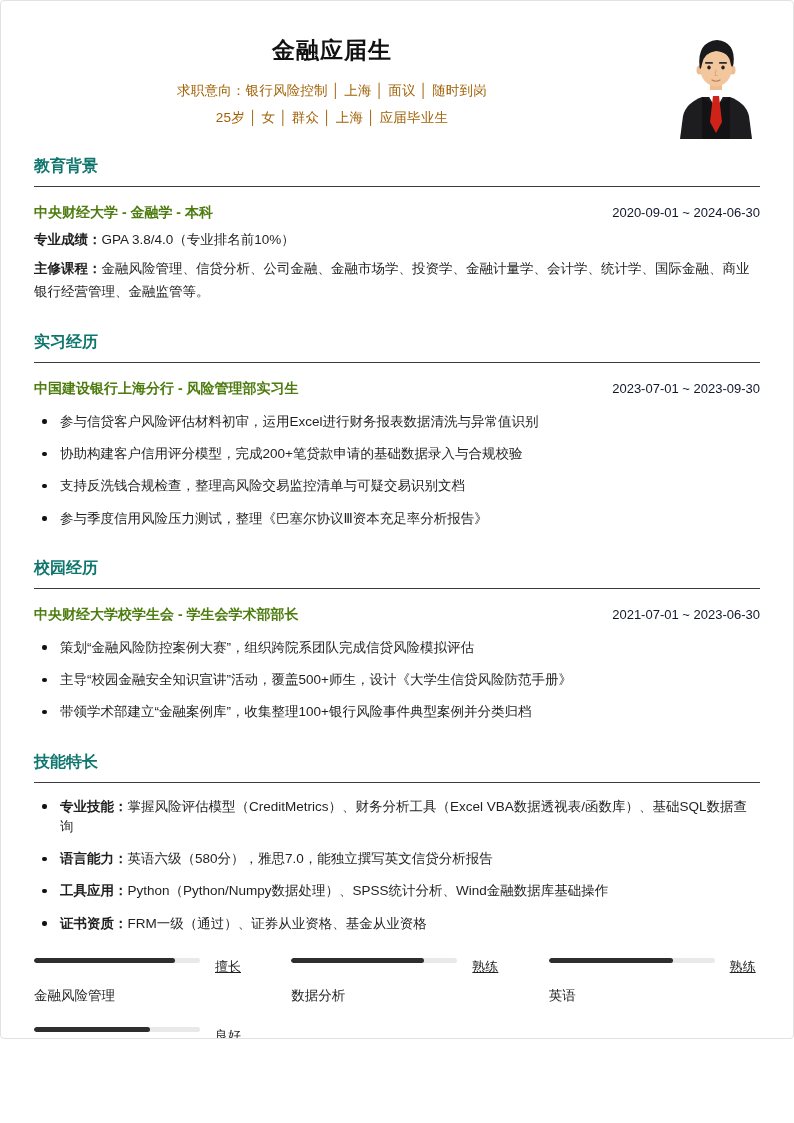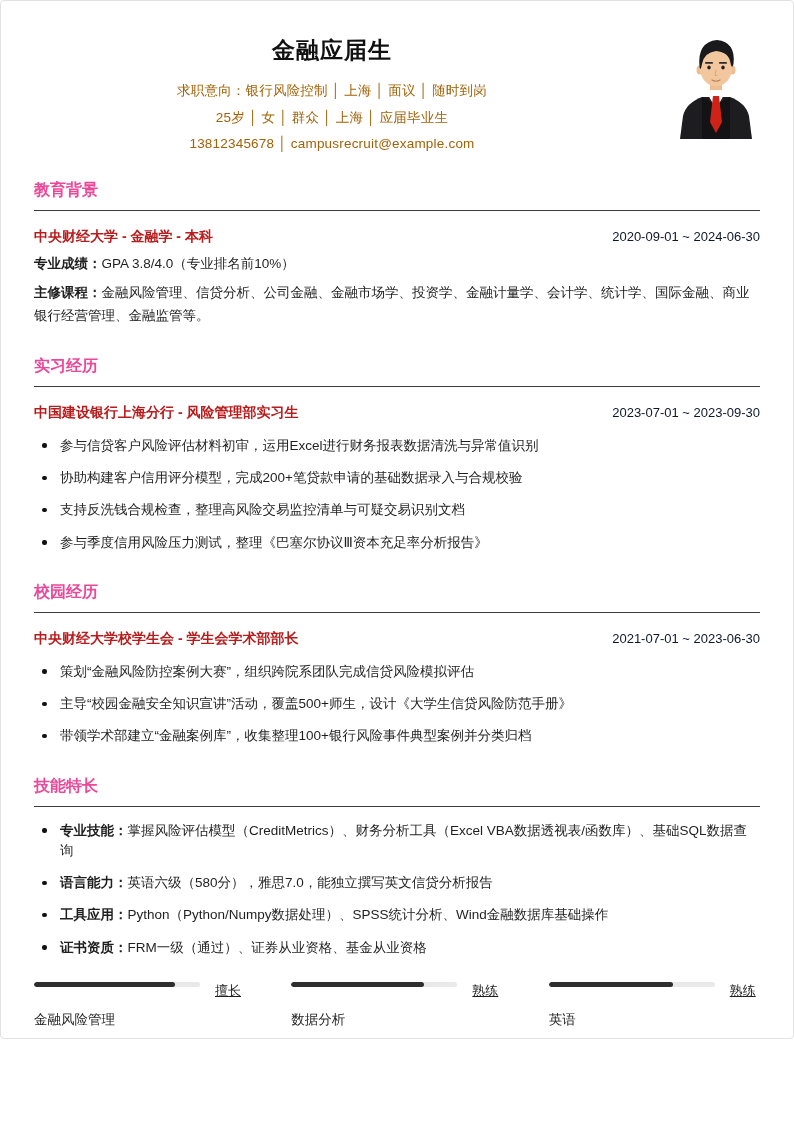--- a/index.html
+++ b/index.html
@@ -32,28 +32,28 @@
     height: 110px;
     background: #ffffff;
     overflow: hidden;
   }
 
   
   .section { margin-top: 29px; }
   .sec-title {
     font-size: 16px;
     font-weight: 700;
-    color: #ec4899;
+    color: #0f766e;
     margin: 0;
     padding-bottom: 9px;
     border-bottom: 1px solid #3c3c3c;
   }
 
   .entry-head { display: flex; justify-content: space-between; align-items: baseline; margin: 17px 0 6px; }
-  .entry-title { font-size: 14px; font-weight: 700; color: #b91c1c; }
+  .entry-title { font-size: 14px; font-weight: 700; color: #4d7c0f; }
   .entry-date { font-size: 13px; color: #0f172a; }
 
   .kv { font-size: 13.5px; line-height: 1.65; margin: 7px 0; }
   .kv b { font-weight: 700; }
 
   ul.bullets { list-style: none; margin: 14px 0 0 0; padding: 0; }
   ul.bullets li {
     position: relative;
     padding-left: 26px;
     margin-bottom: 12px;
@@ -88,21 +88,20 @@
 </head>
 <body>
 
 <div class="page">
 
   <div class="header">
     <div class="header-text">
       <div class="resume-name">金融应届生</div>
       <div class="header-line">求职意向：银行风险控制 │ 上海 │ 面议 │ 随时到岗</div>
       <div class="header-line">25岁 │ 女 │ 群众 │ 上海 │ 应届毕业生</div>
-      <div class="header-line">13812345678 │ campusrecruit@example.com</div>
     </div>
     <div class="photo">
       <svg viewBox="0 0 88 110" width="88" height="110" xmlns="http://www.w3.org/2000/svg">
         <rect width="88" height="110" fill="#ffffff"></rect>
         <path d="M8 110 L11 87 Q14 74 30 68 L58 68 Q74 74 77 87 L80 110 Z" fill="#1d1d20"></path>
         <path d="M30 68 L40 74 L46 110 L30 110 Z" fill="#131316"></path>
         <path d="M58 68 L48 74 L42 110 L58 110 Z" fill="#131316"></path>
         <rect x="38" y="52" width="12" height="18" fill="#eebd92"></rect>
         <path d="M35 64 L44 80 L53 64 L53 61 L35 61 Z" fill="#ffffff"></path>
         <path d="M41 67 L47 67 L50 93 L44 104 L38 93 Z" fill="#cf2318"></path>

